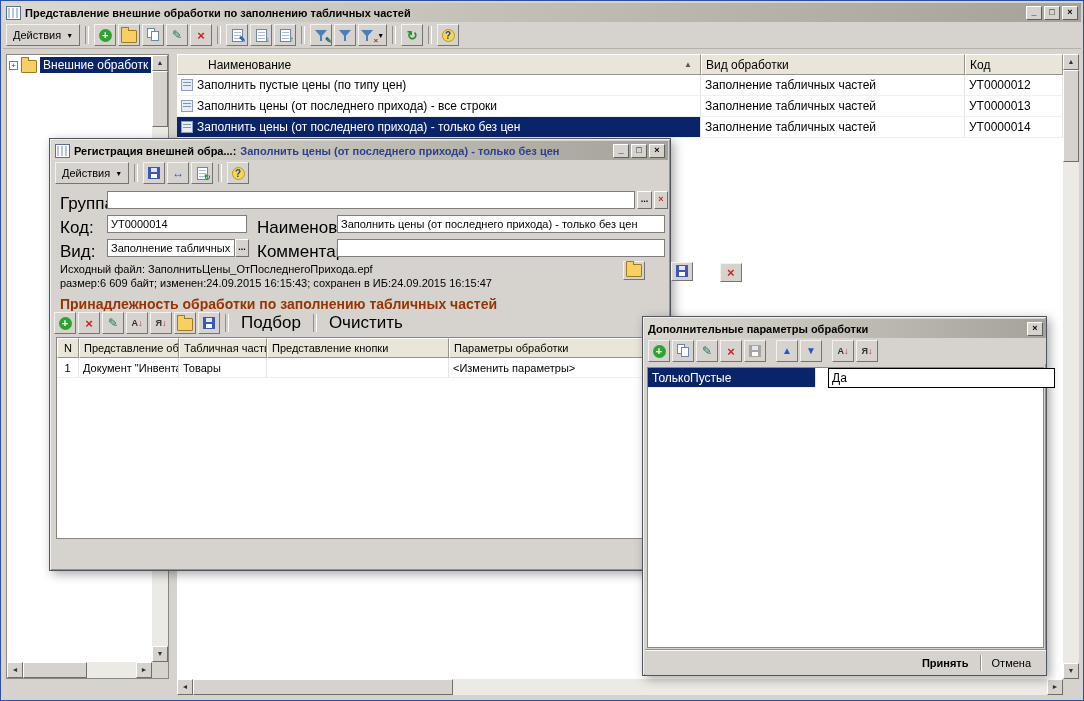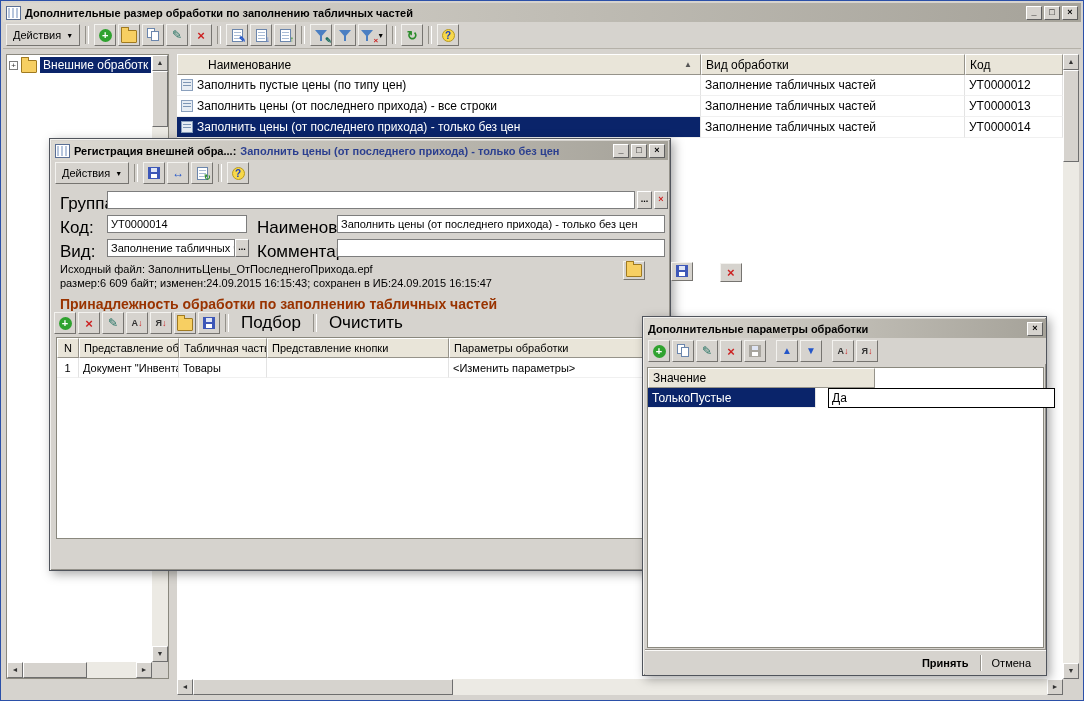--- a/index.html
+++ b/index.html
@@ -69,21 +69,21 @@
   .secthdr{font-weight:bold;font-size:14px;color:#993300;white-space:nowrap;}
   .flatbtn{height:20px;display:inline-flex;align-items:center;padding:0 7px;font-size:17px;flex:none;}
 </style>
 </head>
 <body>
 
 <div class="page">
 
   <div class="abs titlebar" style="left:2px;top:2px;width:1078px;height:19px;">
     <span class="appic"></span>
-    <span class="ttext">Дополнительные размер обработки по заполнению табличных частей</span>
+    <span class="ttext">Представление внешние обработки по заполнению табличных частей</span>
     <span class="winctl">
       <span class="wbtn">_</span>
       <span class="wbtn">□</span>
       <span class="wbtn">×</span>
     </span>
   </div>
 
   <div class="abs toolbar" style="left:2px;top:21px;width:1078px;height:27px;border-bottom:1px solid #b5b1a9;">
     <span class="abtn">
       <span>Действия</span>
@@ -385,23 +385,20 @@
         </span>
       <span class="tbtn">
           <span class="ic-sort">
             <span>Я</span>
             <span class="ar">↓</span>
           </span>
         </span>
     </div>
     <div class="abs" style="left:4px;top:50px;width:397px;height:281px;background:#fff;border:1px solid #8a887e;">
       <div style="display:flex;">
-        <div class="gh" style="width:227px;height:20px;">
-            <span>Значение</span>
-          </div>
       </div>
       <div style="display:flex;gap:12px;">
         <div class="gc sel" style="width:168px;height:20px;">ТолькоПустые</div>
         <div class="gc vfocus" style="width:227px;height:20px;">Да</div>
       </div>
     </div>
     <div class="abs cmdbar" style="left:2px;top:332px;width:401px;height:26px;">
       <span class="cbtn prim">Принять</span>
       <span class="vsep"></span>
       <span class="cbtn">Отмена</span>

